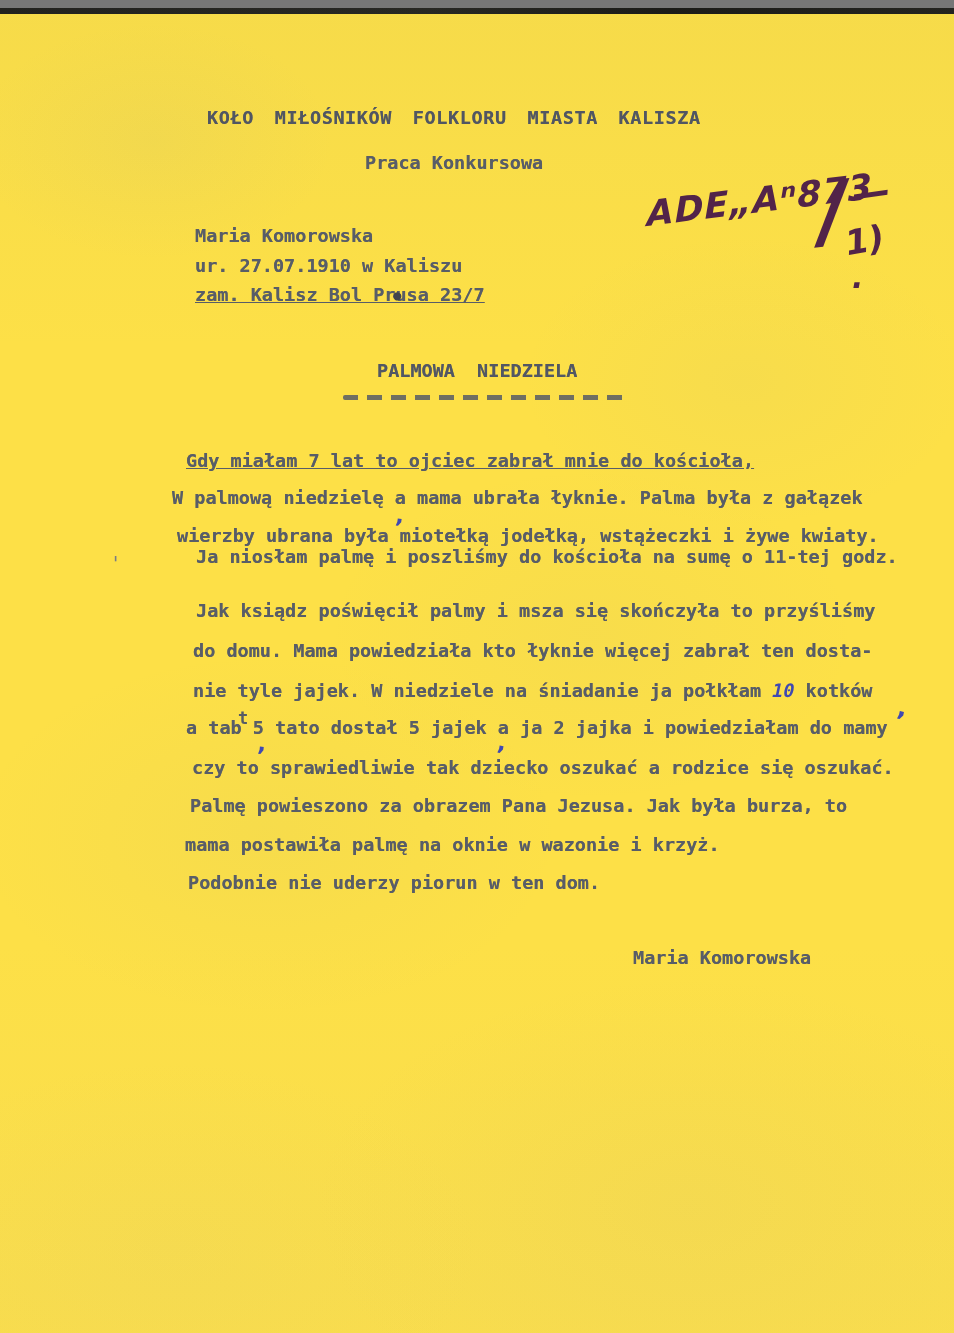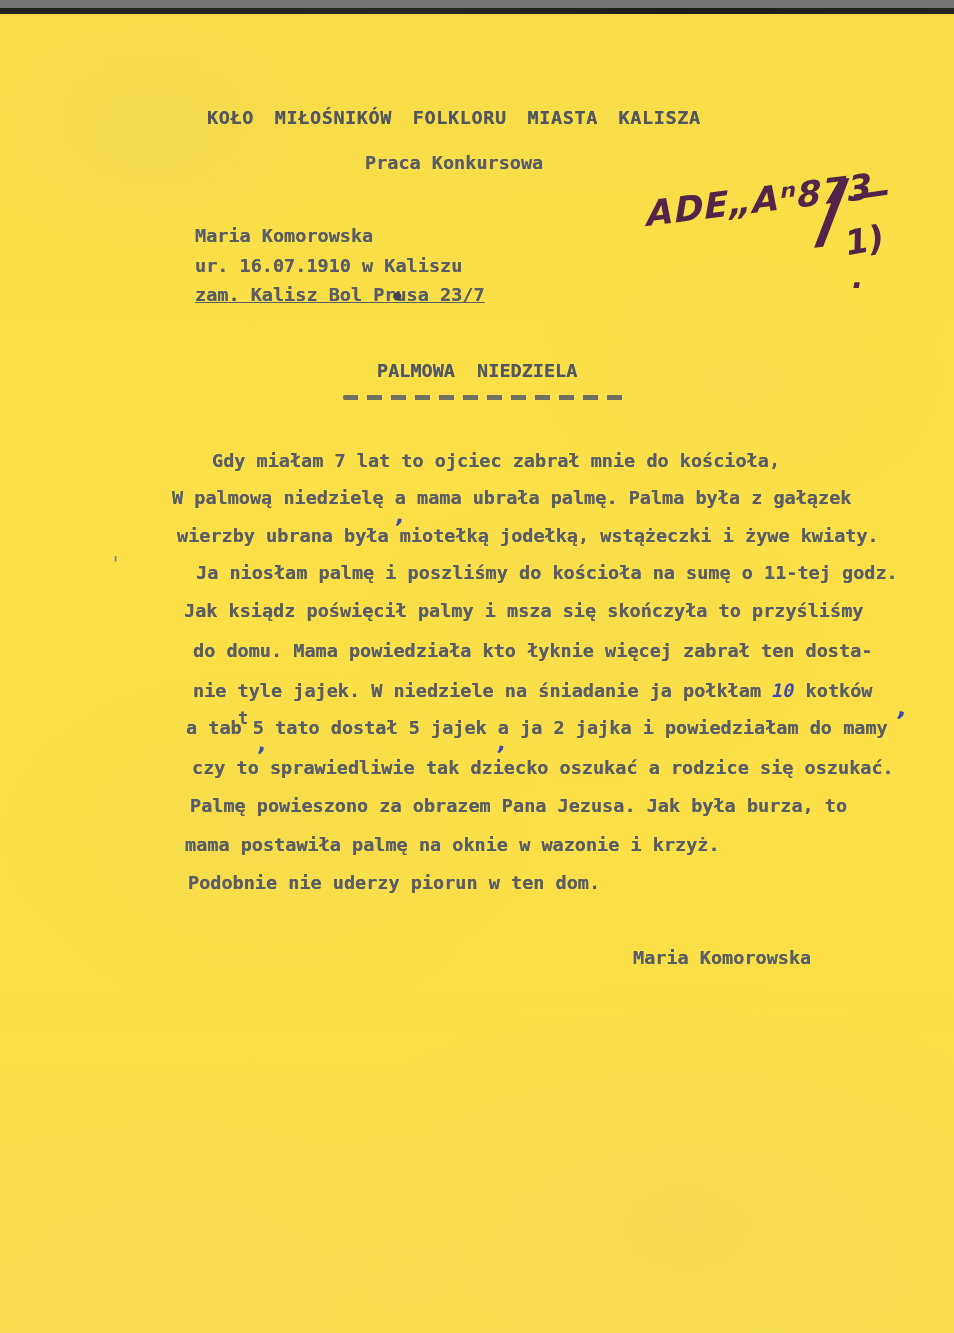--- a/index.html
+++ b/index.html
@@ -47,22 +47,22 @@
   .author-address{left:195px;top:278px;text-decoration:underline;}
   .section-heading{left:377px;top:354px;word-spacing:11px;color:#525764;}
   .dash-line{
     position:absolute;left:343px;top:387px;width:287px;height:5px;
     background:repeating-linear-gradient(90deg,#565b66 0 15px, rgba(0,0,0,0) 15px 24px);
     opacity:.85;border-radius:2px;
   }
   .signature{left:633px;top:941px;}
 
   
-  .bl0{left:212px;top:444px;} .bl1{left:172px;top:481px;} .bl2{left:177px;top:519px;}
-  .bl3{left:196px;top:556px;} .bl4{left:184px;top:594px;} .bl5{left:193px;top:634px;}
+  .bl0{left:186px;top:444px;text-decoration:underline;} .bl1{left:172px;top:481px;} .bl2{left:177px;top:519px;}
+  .bl3{left:196px;top:540px;} .bl4{left:196px;top:594px;} .bl5{left:193px;top:634px;}
   .bl6{left:193px;top:674px;} .bl7{left:186px;top:711px;text-align:center;} .bl8{left:192px;top:751px;}
   .bl9{left:190px;top:789px;} .bl10{left:185px;top:828px;} .bl11{left:188px;top:866px;text-align:center;}
 
   .pen-blue{color:#3f49b2;text-shadow:none;}
   .pen-number{display:inline-block;transform:skewX(-12deg);font-weight:700;}
 
   .pen-mark{
     position:absolute;font-family:"DejaVu Sans", sans-serif;
     color:#3f49b2;font-weight:700;line-height:1;
   }
@@ -118,29 +118,29 @@
 
   <div class="annotation">
     <span class="anno-main">ADE„Aⁿ873</span>
     <span class="anno-slash">/</span>
     <span class="anno-dash">—</span>
     <span class="anno-sub">1)</span>
     <span class="anno-dot">.</span>
   </div>
 
   <div class="typed author-name">Maria Komorowska</div>
-  <div class="typed author-birth">ur. 16.07.1910 w Kaliszu</div>
+  <div class="typed author-birth">ur. 27.07.1910 w Kaliszu</div>
   <div class="typed author-address">zam. Kalisz Bol Prusa 23/7</div>
 
   <div class="typed section-heading">PALMOWA NIEDZIELA</div>
   <div class="dash-line"></div>
 
   <div>
     <div class="typed bl0">Gdy miałam 7 lat to ojciec zabrał mnie do kościoła,</div>
-    <div class="typed bl1">W palmową niedzielę a mama ubrała palmę. Palma była z gałązek</div>
+    <div class="typed bl1">W palmową niedzielę a mama ubrała łyknie. Palma była z gałązek</div>
     <div class="typed bl2">wierzby ubrana była miotełką jodełką, wstążeczki i żywe kwiaty.</div>
     <div class="typed bl3">Ja niosłam palmę i poszliśmy do kościoła na sumę o 11-tej godz.</div>
     <div class="typed bl4">Jak ksiądz poświęcił palmy i msza się skończyła to przyśliśmy</div>
     <div class="typed bl5">do domu. Mama powiedziała kto łyknie więcej zabrał ten dosta-</div>
     <div class="typed bl6"><span>nie tyle jajek. W niedziele na śniadanie ja połkłam </span><span class="pen-blue pen-number">10</span><span> kotków</span></div>
     <div class="typed bl7">a tab 5 tato dostał 5 jajek a ja 2 jajka i powiedziałam do mamy</div>
     <div class="typed bl8">czy to sprawiedliwie tak dziecko oszukać a rodzice się oszukać.</div>
     <div class="typed bl9">Palmę powieszono za obrazem Pana Jezusa. Jak była burza, to</div>
     <div class="typed bl10">mama postawiła palmę na oknie w wazonie i krzyż.</div>
     <div class="typed bl11">Podobnie nie uderzy piorun w ten dom.</div>

